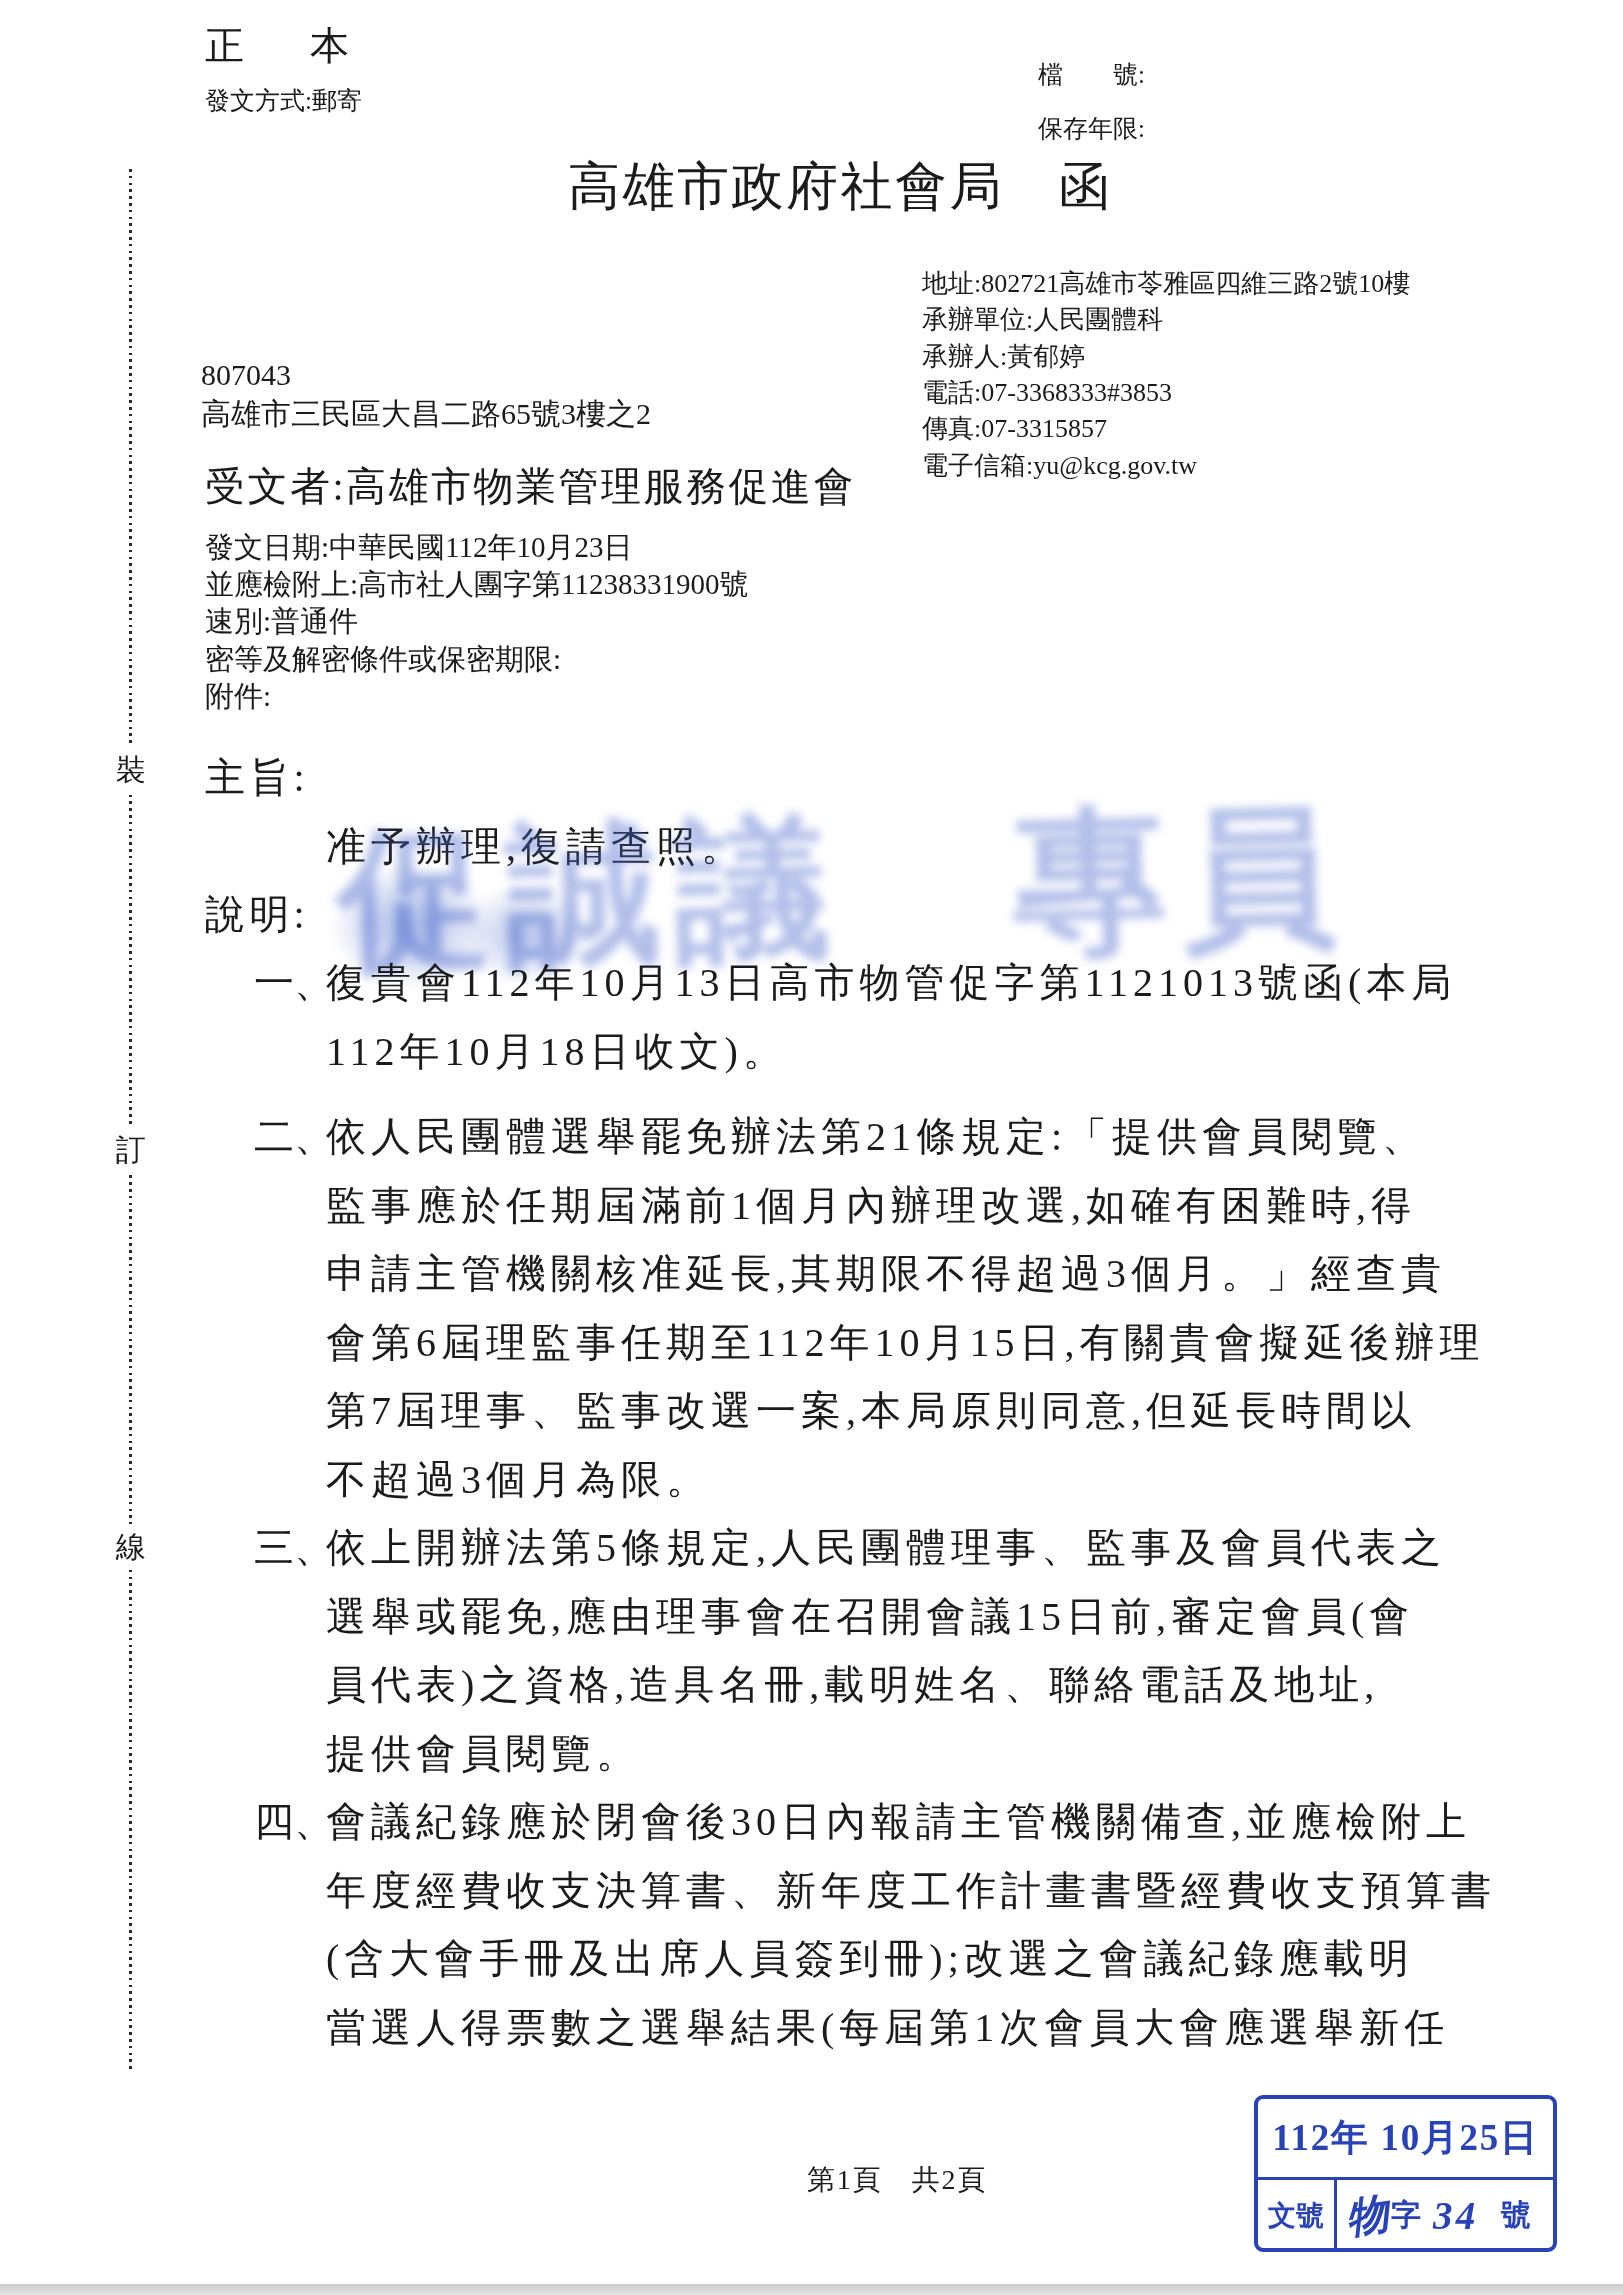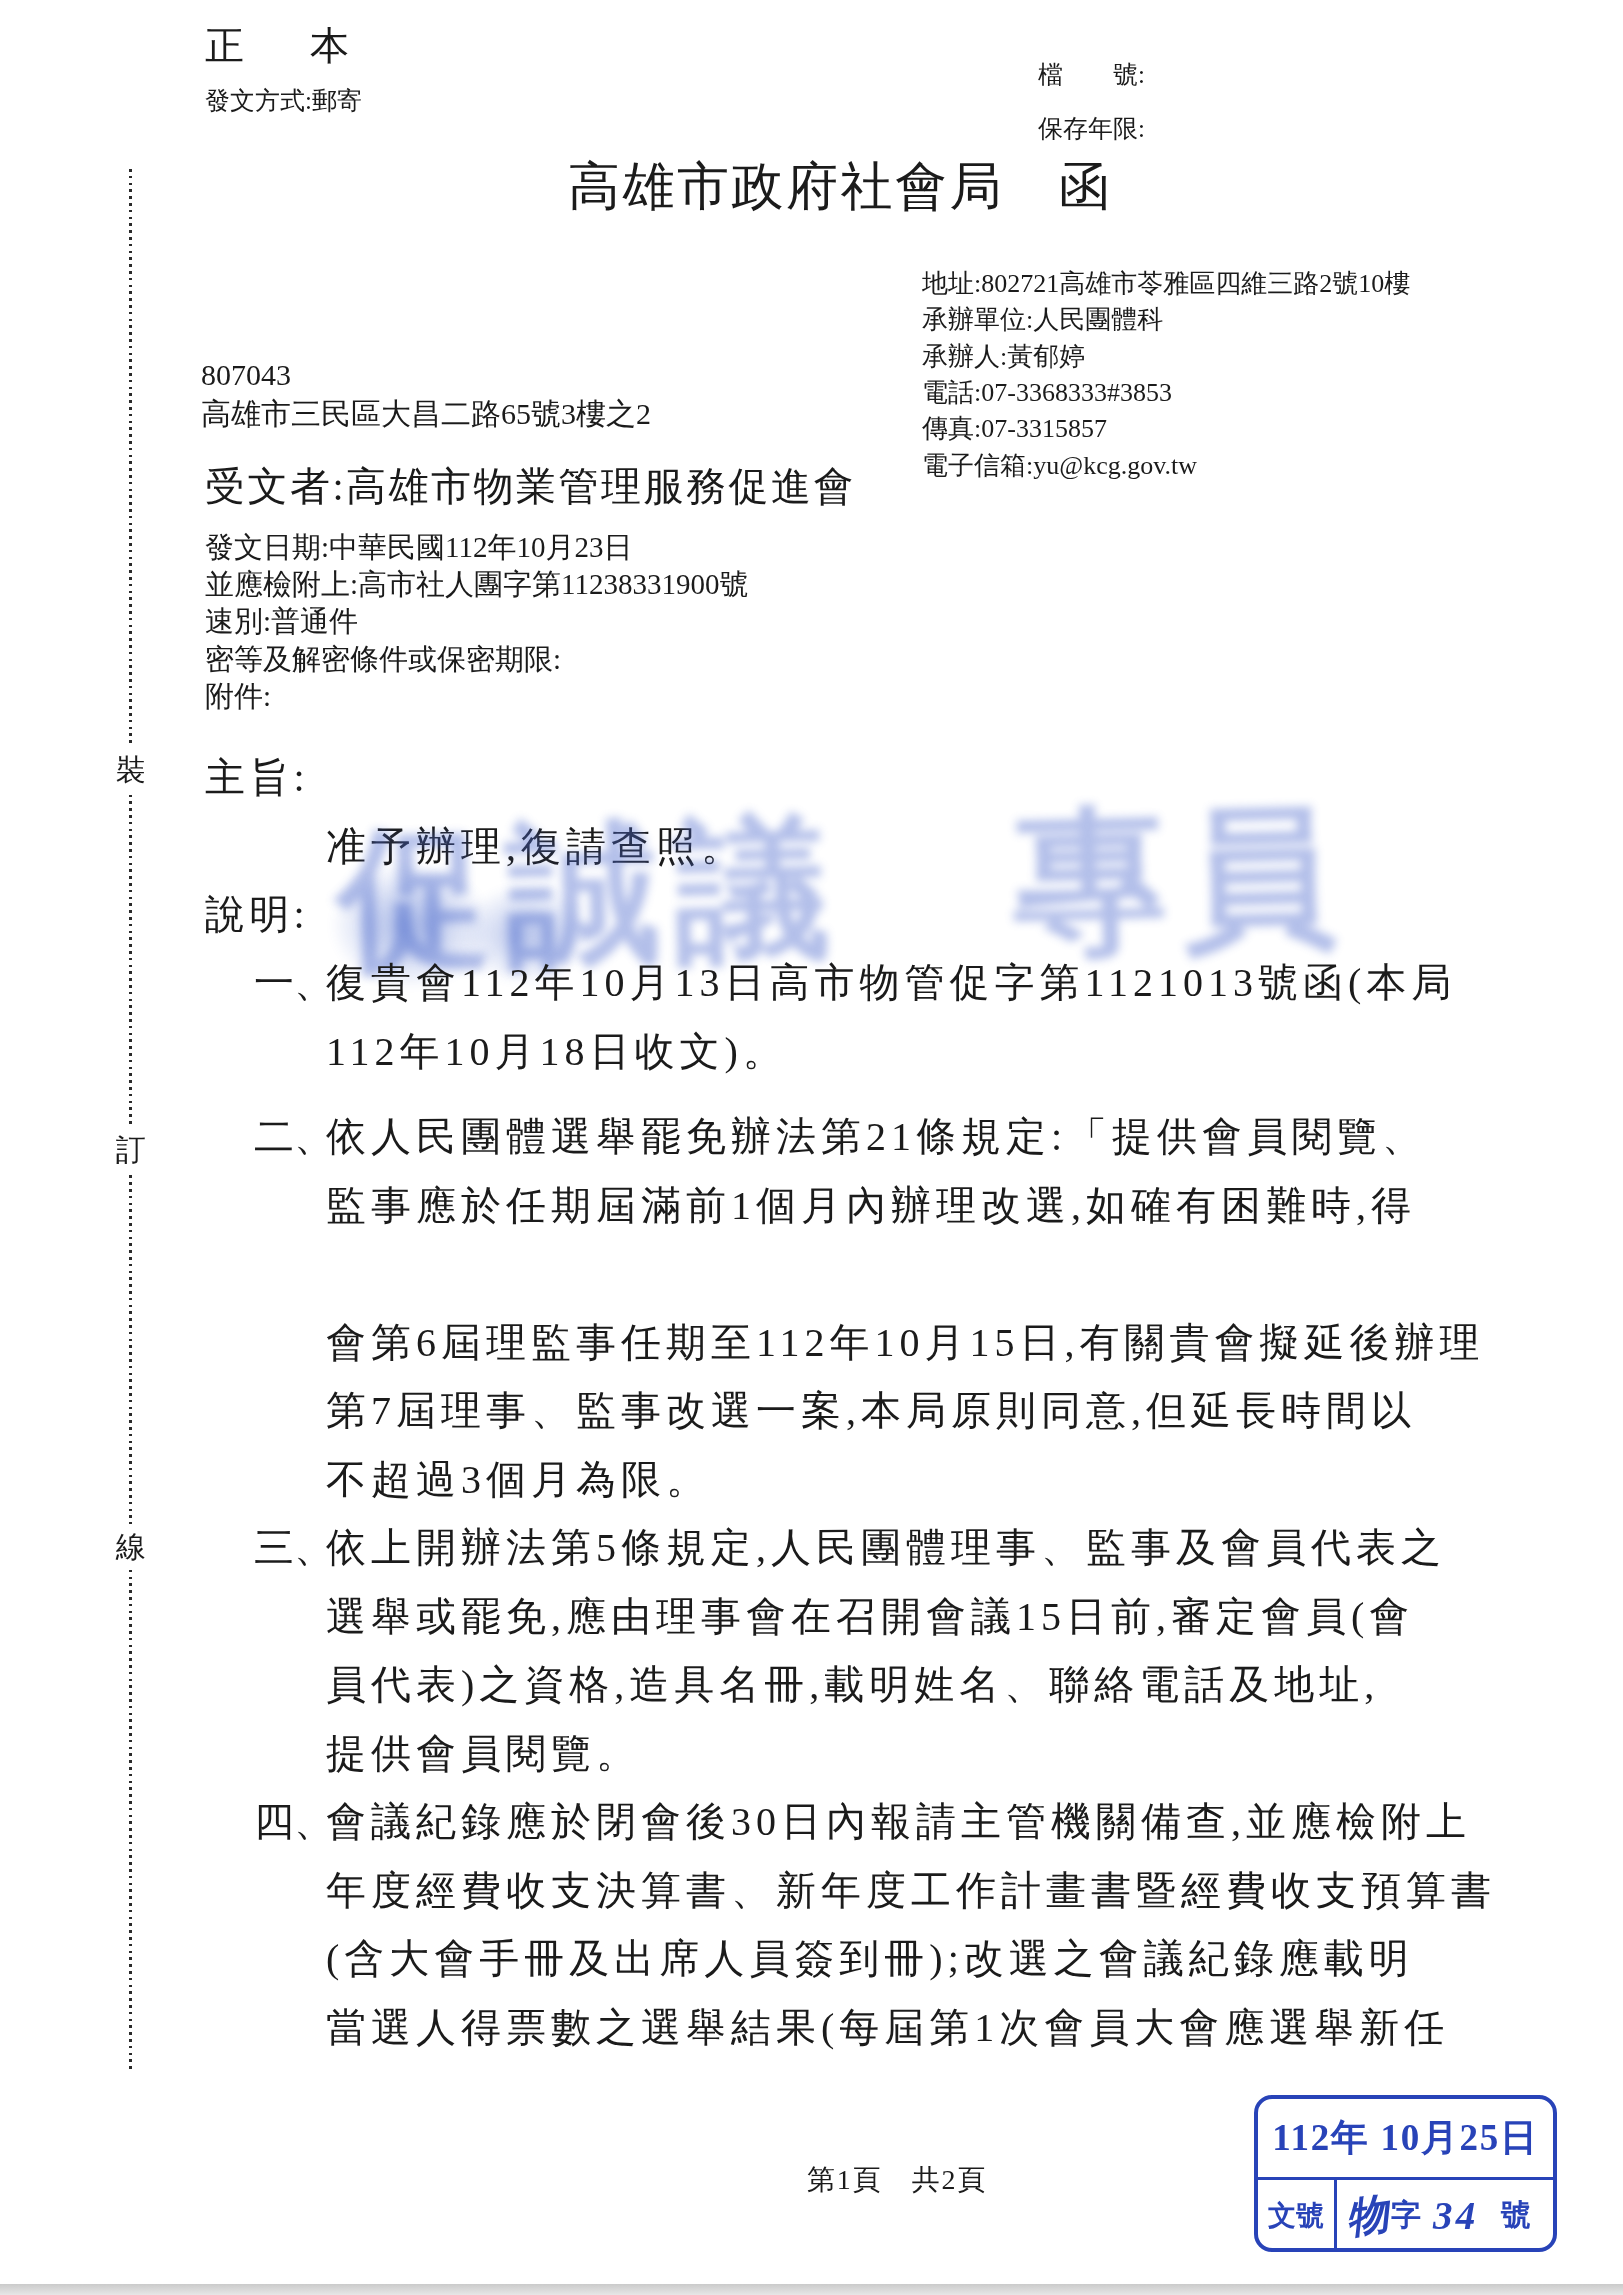--- a/index.html
+++ b/index.html
@@ -60,21 +60,21 @@
     background:radial-gradient(closest-side,rgba(42,80,195,.85),rgba(42,80,195,0));}
   .blob2{left:461px;top:884px;width:127px;height:101px;
     background:radial-gradient(closest-side,rgba(42,80,195,.7),rgba(42,80,195,0));}
 
   
   .footer{left:807px;top:2164px;font-size:28px;letter-spacing:1.7px;}
 
   
   .stampbox{
     position:absolute;left:1254px;top:2095px;width:303px;height:157px;
-    border:4.2px solid #2843b8;border-radius:18px;
+    border:4.2px solid #2843b8;border-radius:9px;
     color:#2843b8;box-sizing:border-box;
   }
   .stampbox .daterow{
     position:absolute;left:0;top:0;width:100%;height:78px;
     display:flex;align-items:center;justify-content:center;
     font-size:37px;font-weight:bold;letter-spacing:1.7px;white-space:pre;
   }
   .stampbox .bottomrow{
     position:absolute;left:0;top:78px;width:100%;height:71px;
     border-top:3.4px solid #2843b8;display:flex;justify-content:flex-end;
@@ -142,20 +142,21 @@
 
   <div class="t body-label" style="top:892px;">說明:</div>
 
   <div class="t item-no" style="top:960px;">一、</div>
   <div class="t body-line" style="top:960px;">復貴會112年10月13日高市物管促字第1121013號函(本局</div>
   <div class="t body-line" style="top:1029px;">112年10月18日收文)。</div>
 
   <div class="t item-no" style="top:1114px;">二、</div>
   <div class="t body-line" style="top:1114px;">依人民團體選舉罷免辦法第21條規定:「提供會員閱覽、</div>
   <div class="t body-line" style="top:1183px;">監事應於任期屆滿前1個月內辦理改選,如確有困難時,得</div>
+  <div class="t body-line" style="top:1251px;">申請主管機關核准延長,其期限不得超過3個月。」經查貴</div>
   <div class="t body-line" style="top:1320px;">會第6屆理監事任期至112年10月15日,有關貴會擬延後辦理</div>
   <div class="t body-line" style="top:1388px;">第7屆理事、監事改選一案,本局原則同意,但延長時間以</div>
   <div class="t body-line" style="top:1457px;">不超過3個月為限。</div>
 
   <div class="t item-no" style="top:1525px;">三、</div>
   <div class="t body-line" style="top:1525px;">依上開辦法第5條規定,人民團體理事、監事及會員代表之</div>
   <div class="t body-line" style="top:1594px;">選舉或罷免,應由理事會在召開會議15日前,審定會員(會</div>
   <div class="t body-line" style="top:1662px;">員代表)之資格,造具名冊,載明姓名、聯絡電話及地址,</div>
   <div class="t body-line" style="top:1731px;">提供會員閱覽。</div>
 

